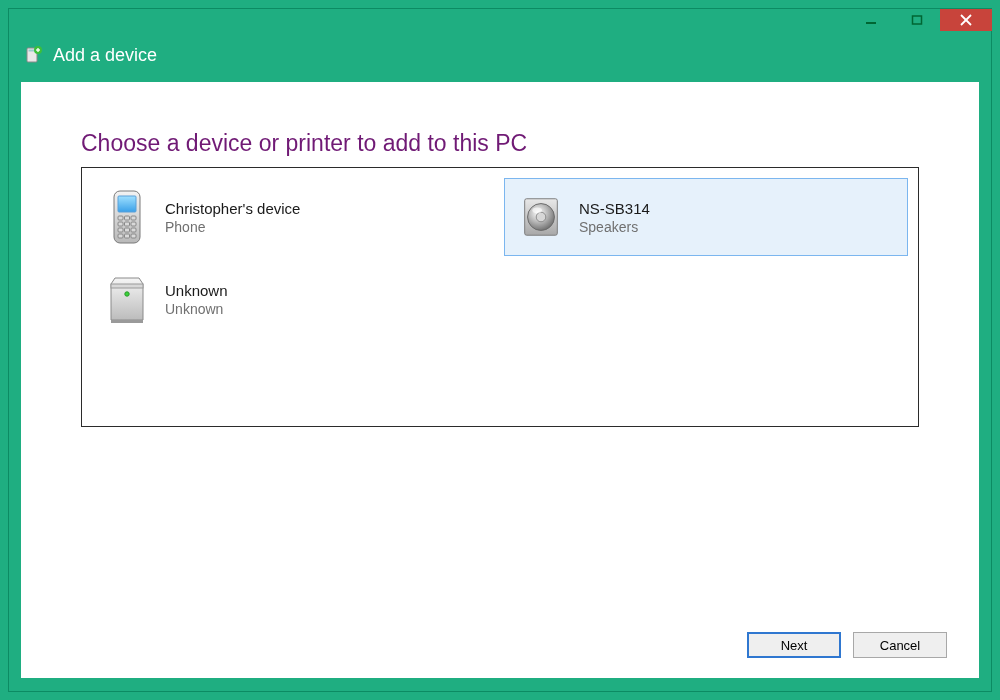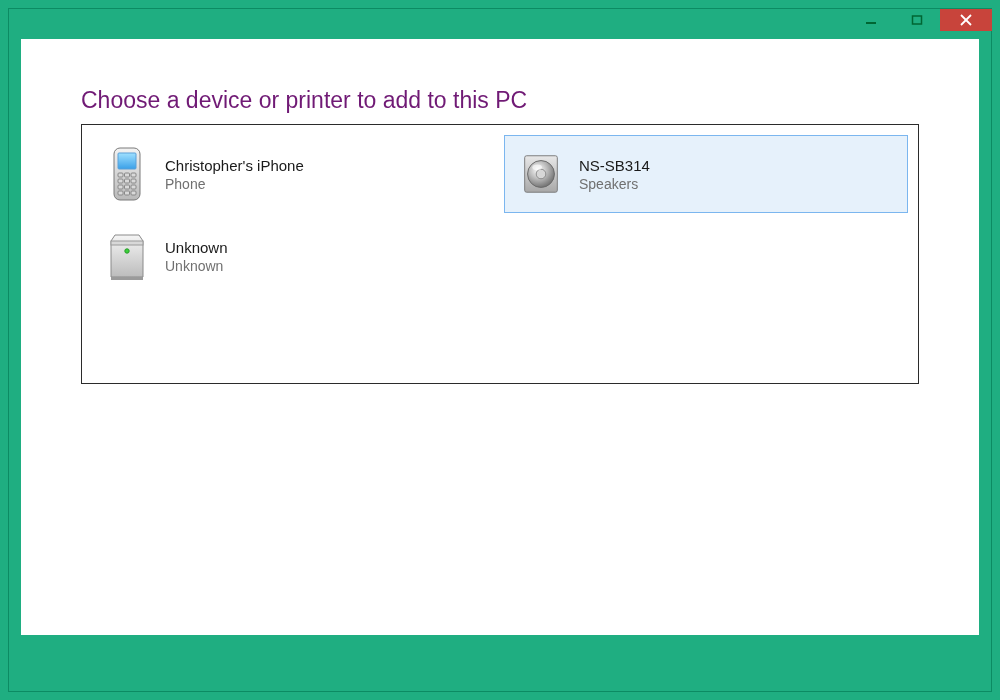--- a/index.html
+++ b/index.html
@@ -166,20 +166,32 @@
         </svg>
     </div>
     <div class="tb-btn close">
       <svg width="12" height="12">
         <line x1="1" y1="1" x2="11" y2="11" stroke="#fff" stroke-width="1.8"></line>
         <line x1="11" y1="1" x2="1" y2="11" stroke="#fff" stroke-width="1.8"></line>
       </svg>
     </div>
   </div>
 
+  <div class="header">
+    <span class="icon-wrap">
+      <svg width="20" height="20" viewBox="0 0 20 20">
+        <rect x="4" y="2" width="10" height="14" rx="1" fill="#e8e8e8" stroke="#888"></rect>
+        <rect x="5.5" y="3.5" width="7" height="2" fill="#9cc"></rect>
+        <circle cx="15" cy="4" r="4" fill="#3bbf3b"></circle>
+        <line x1="15" y1="2" x2="15" y2="6" stroke="#fff" stroke-width="1.3"></line>
+        <line x1="13" y1="4" x2="17" y2="4" stroke="#fff" stroke-width="1.3"></line>
+      </svg>
+    </span>
+    <span>Add a device</span>
+  </div>
 
   <div class="content">
 
     <div class="heading">Choose a device or printer to add to this PC</div>
 
     <div class="device-box">
 
       <div class="device-item">
         <span class="device-icon">
           <svg width="38" height="56" viewBox="0 0 38 56">
@@ -205,21 +217,21 @@
               <rect x="10" y="39" width="5" height="4" rx="1"></rect>
               <rect x="16.5" y="39" width="5" height="4" rx="1"></rect>
               <rect x="23" y="39" width="5" height="4" rx="1"></rect>
               <rect x="10" y="45" width="5" height="4" rx="1"></rect>
               <rect x="16.5" y="45" width="5" height="4" rx="1"></rect>
               <rect x="23" y="45" width="5" height="4" rx="1"></rect>
             </g>
           </svg>
         </span>
         <div class="device-labels">
-          <div class="name">Christopher's iPhone</div>
+          <div class="name">Christopher's device</div>
           <div class="type">Phone</div>
         </div>
       </div>
 
       <div class="device-item selected">
         <span class="device-icon">
           <svg width="50" height="50" viewBox="0 0 50 50">
             <defs>
               <linearGradient id="gBox" x1="0" y1="0" x2="0" y2="1">
                 <stop offset="0" stop-color="#e8e8e8"></stop>
@@ -260,15 +272,19 @@
         </span>
         <div class="device-labels">
           <div class="name">Unknown</div>
           <div class="type">Unknown</div>
         </div>
       </div>
 
     </div>
 
 
+    <div class="footer">
+      <button class="btn primary">Next</button>
+      <button class="btn">Cancel</button>
+    </div>
 
   </div>
 </div>
 
 </body></html>

